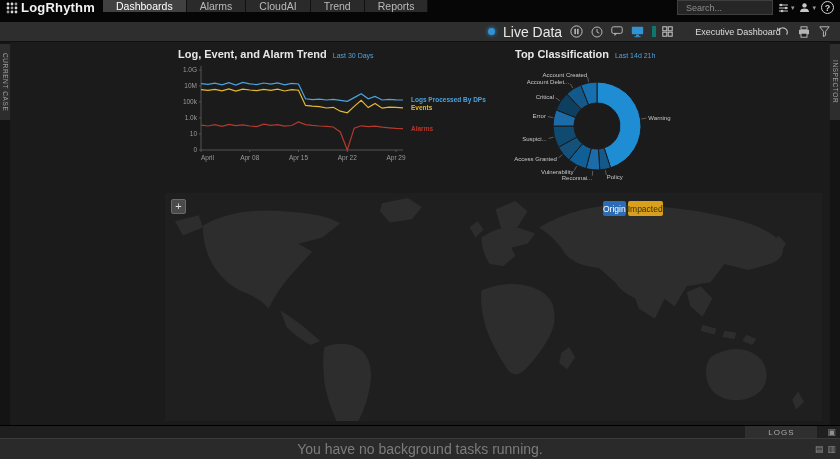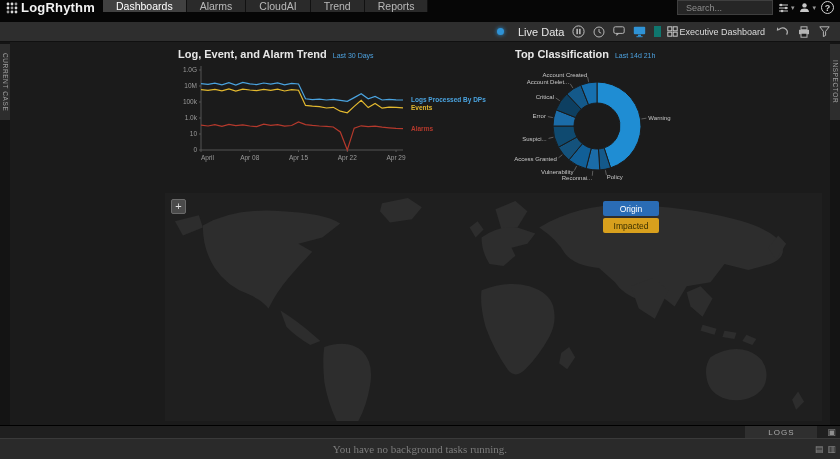--- a/index.html
+++ b/index.html
@@ -22,25 +22,25 @@
   .icon-btn { display:flex; align-items:center; gap:2px; color:#c4c4c4; cursor:pointer; font-size:9px; }
   .caret { font-size:7px; color:#9a9a9a; }
   .help-circle { width:13px; height:13px; border:1.5px solid #d2d2d2; border-radius:50%;
                  color:#d2d2d2; font-size:9px; font-weight:bold; display:flex;
                  align-items:center; justify-content:center; }
 
   
   .toolbar { height:20px; background:#2e2e2e; border-bottom:1px solid #101010;
              display:flex; align-items:center; position:relative; }
   .toolbar-center { position:absolute; left:488px; display:flex; align-items:center; gap:8px; }
-  .live { display:flex; align-items:center; gap:14px; color:#e8e8e8; font-size:11px;margin-left:9px; }
+  .live { display:flex; align-items:center; gap:8px; color:#e8e8e8; font-size:14px; }
   .live-dot { width:7px; height:7px; border-radius:50%; background:#2f93d6; box-shadow:0 0 4px #2f93d6; }
   .tb-icon { display:flex; align-items:center; cursor:pointer; }
-  .dash-select { display:flex; align-items:center; gap:1px; color:#dcdcdc; font-size:9px;
-                 padding-left:6px; border-left:7px solid #0f766e; cursor:pointer;text-align:right; }
+  .dash-select { display:flex; align-items:center; gap:22px; color:#dcdcdc; font-size:9px;
+                 padding-left:6px; border-left:4px solid #0f766e; cursor:pointer;text-align:right; }
   .toolbar-right { margin-left:auto; display:flex; align-items:center; gap:9px; padding-right:10px; }
 
   
   .main { position:relative; height:383px; background:#1b1b1b; }
   .rail { position:absolute; top:0; bottom:0; width:10px; background:#141414; }
   .rail.left { left:0; } .rail.right { right:0; }
   .vtab { margin-top:2px; height:76px; background:#2d2d2d; color:#9d9d9d; font-size:6.5px;
           letter-spacing:.6px; writing-mode:vertical-rl; display:flex; align-items:center;
           justify-content:center; width:10px; cursor:pointer; }
   .content { position:absolute; left:10px; right:10px; top:0; bottom:0; background:#1b1b1b; }
@@ -52,33 +52,33 @@
   .panel-trend { position:absolute; left:155px; top:6px; width:335px; }
   .panel-class { position:absolute; left:492px; top:6px; width:190px; }
 
   .panel-map { position:absolute; left:155px; top:148px; right:8px; bottom:4px;
                display:flex; flex-direction:column; }
   .map-area { position:relative; flex:1; margin-top:3px; background:#1f1f1f; overflow:hidden; }
   .map-zoom { position:absolute; left:6px; top:6px; width:15px; height:15px; background:#4a4a4a;
               border:1px solid #6a6a6a; color:#e0e0e0; font-size:11px; line-height:13px;
               text-align:center; cursor:pointer; border-radius:2px; }
   .map-legend { position:absolute; left:438px; top:8px; width:56px; display:flex;
-                flex-direction:column; gap:2px; }
+                flex-direction:row; gap:2px; }
   .legend-btn { height:15px; font-size:8.5px; display:flex; align-items:center;
                 justify-content:center; border-radius:2px; cursor:pointer; }
 
   
   .logsbar { height:13px; background:#1f1f1f; border-top:1px solid #000; display:flex;
              align-items:center; justify-content:flex-end; gap:10px; padding-right:4px; }
   .logs-tab { width:72px; height:100%; background:#2f2f2f; color:#ababab; font-size:8px;
               letter-spacing:1px; display:flex; align-items:center; justify-content:center; cursor:pointer; }
   .mini-icon { color:#8f8f8f; font-size:9px; line-height:1; cursor:pointer; }
   .statusbar { height:21px; background:#2a2a2a; border-top:1px solid #3a3a3a; display:flex;
                align-items:center; justify-content:center; position:relative; }
-  .status-msg { color:#7c7c7c; font-size:11px;font-family:Liberation Serif, serif; }
+  .status-msg { color:#7c7c7c; font-size:14px; }
   .status-icons { position:absolute; right:4px; display:flex; gap:4px; }
 
   svg text { font-family:"Liberation Sans", sans-serif; }
 </style>
 </head>
 <body>
 
 <div class="topbar">
   <div class="logo">
     <svg width="12" height="12" viewBox="0 0 12 12">

